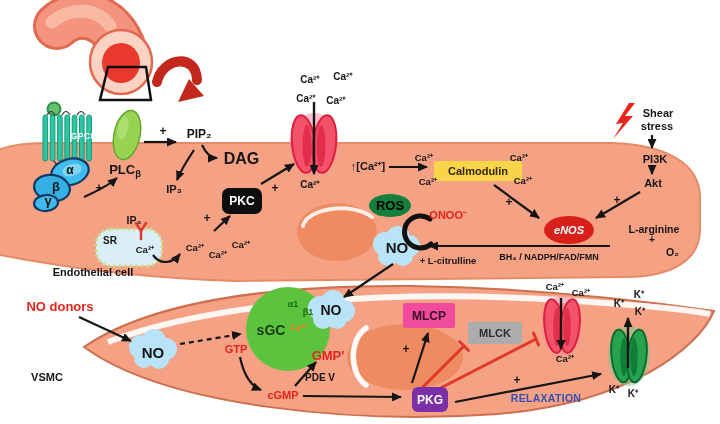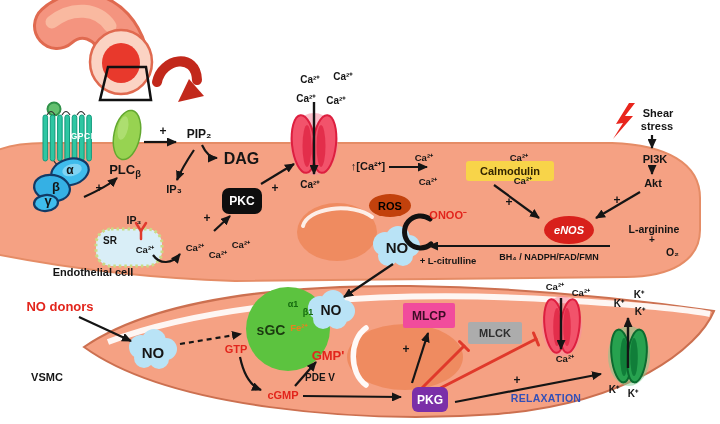--- a/index.html
+++ b/index.html
@@ -173,27 +173,27 @@
     <line x1="420" y1="390" x2="464" y2="346"></line>
     <line x1="459.5" y1="341.5" x2="468.5" y2="350.5"></line>
     <line x1="427" y1="395" x2="536" y2="339"></line>
     <line x1="533.5" y1="333" x2="538.5" y2="345"></line>
   </g>
 </svg>
 
 <div class="box white" style="left:222px;top:188px;width:40px;height:26px;background:#0E0E0E;border-radius:7px;font-size:12px;">
       <span>PKC</span>
     </div>
-<div class="box" style="left:434px;top:161px;width:88px;height:20px;background:#F8D449;border-radius:3px;font-size:11px;color:#332500;margin-left:32px;">
+<div class="box" style="left:434px;top:161px;width:88px;height:20px;background:#F8D449;border-radius:3px;font-size:11px;color:#332500;">
       <span>Calmodulin</span>
     </div>
 <div class="box white it" style="left:544px;top:216px;width:50px;height:28px;background:#D8201B;border-radius:50%;font-size:11px;">
       <span>eNOS</span>
     </div>
-<div class="box" style="left:369px;top:194px;width:42px;height:23px;background:#c2410c;border-radius:50%;font-size:11px;">
+<div class="box" style="left:369px;top:194px;width:42px;height:23px;background:#15803d;border-radius:50%;font-size:13px;">
       <span>ROS</span>
     </div>
 <div class="box white" style="left:412px;top:387px;width:36px;height:25px;background:#7B2FA8;border-radius:6px;font-size:12px;">
       <span>PKG</span>
     </div>
 <div class="box" style="left:403px;top:303px;width:52px;height:25px;background:#F14C9C;border-radius:2px;font-size:12px;color:#3D0C26;">
       <span>MLCP</span>
     </div>
 <div class="box" style="left:468px;top:322px;width:54px;height:22px;background:#ACACAC;border-radius:2px;font-size:11px;color:#2E2E2E;">
       <span>MLCK</span>

